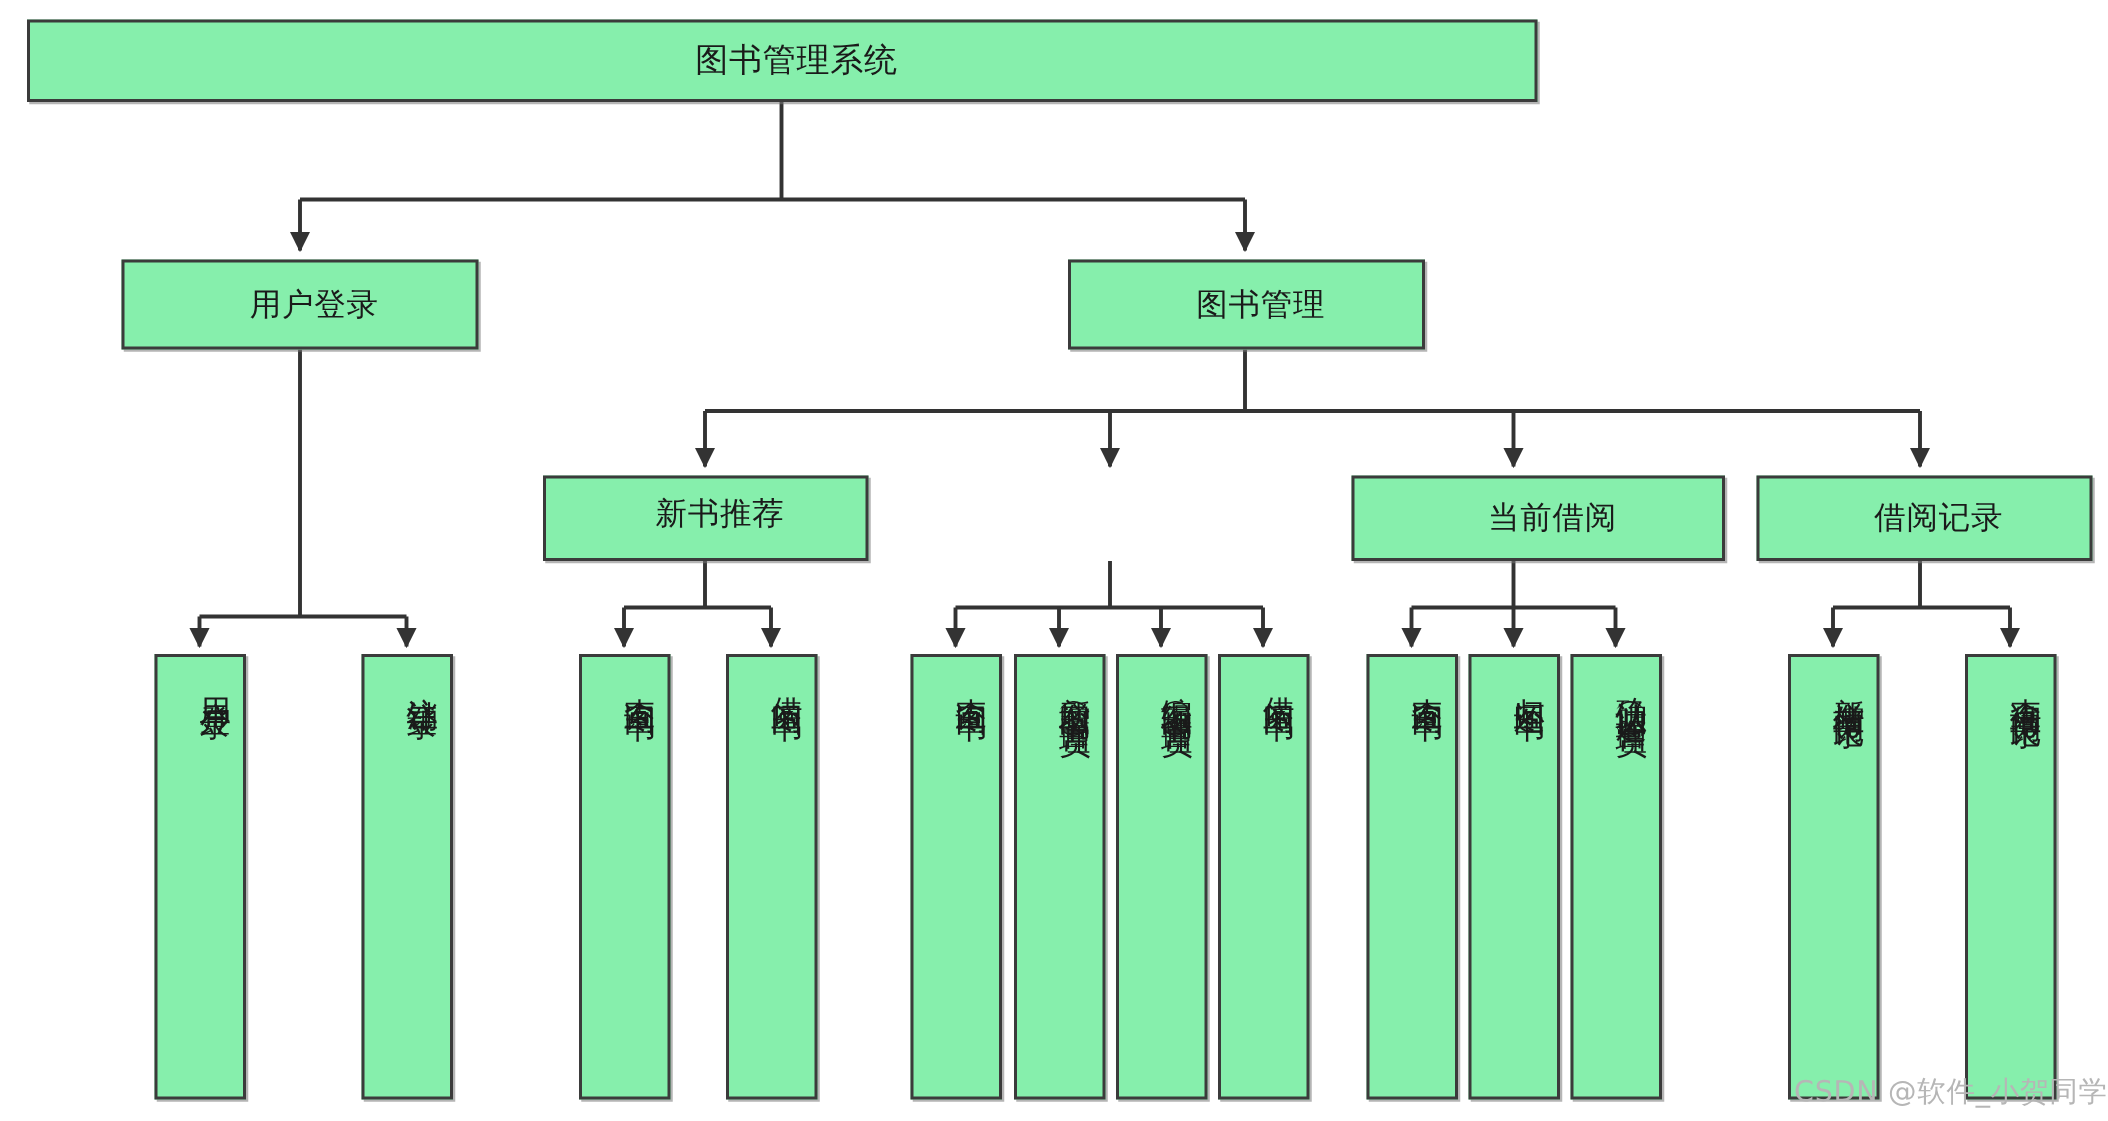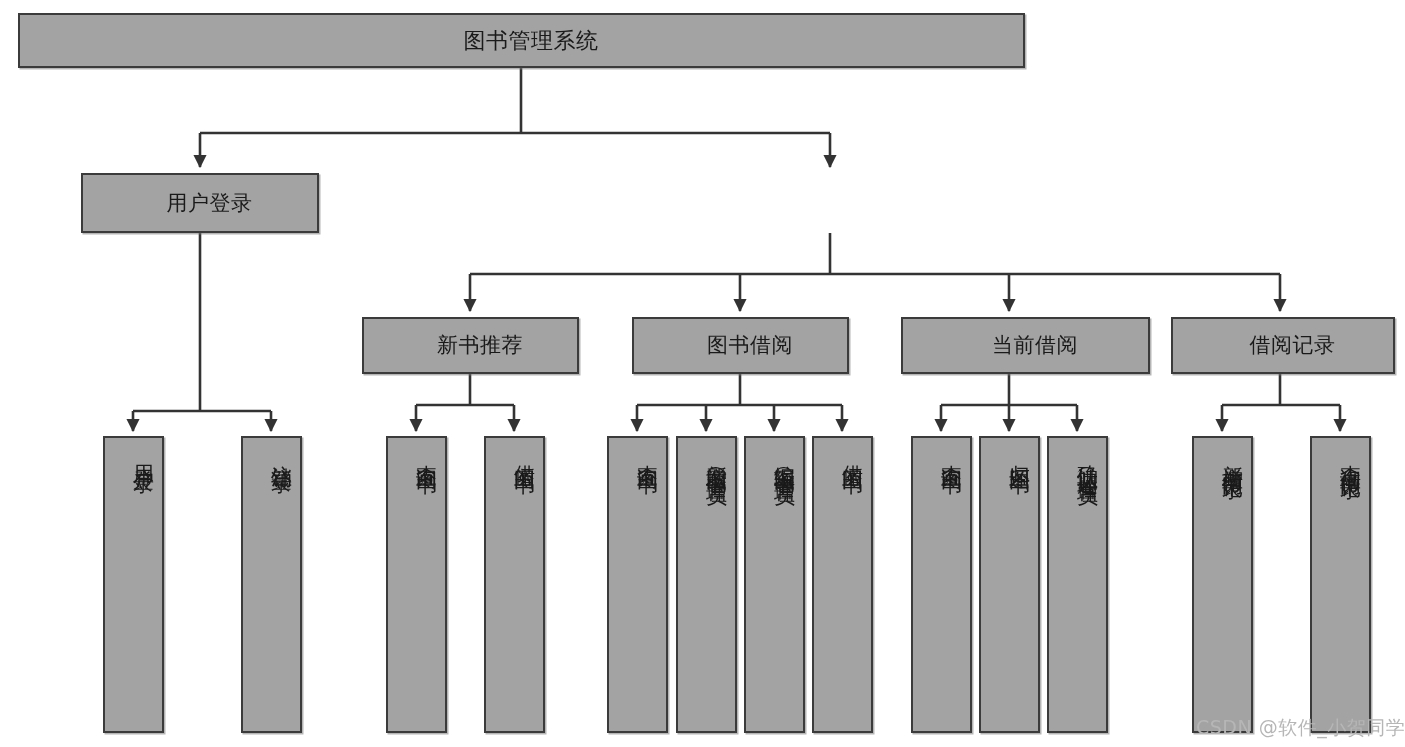--- a/index.html
+++ b/index.html
@@ -22,21 +22,21 @@
     position: absolute;
     left: 0;
     top: 0;
     width: 1405px;
     height: 747px;
     pointer-events: none;
   }
   .node {
     position: absolute;
     box-sizing: border-box;
-    background: #a3a3a3;
+    background: #86efac;
     border: 2px solid #3b3b3b;
     box-shadow: 1.5px 1.5px 0 0 rgba(120,120,120,0.55);
     display: flex;
     align-items: center;
     justify-content: center;
     z-index: 2;
     padding-left: 19px;
   }
   .node .label {
     color: #1a1a1a;
@@ -127,26 +127,26 @@
     </g>
   </svg>
 
   <div class="node root" style="left:18px; top:13px; width:1007px; height:55px;">
     <span class="label">图书管理系统</span>
   </div>
 
   <div class="node" style="left:81px; top:173px; width:238px; height:60px;">
     <span class="label">用户登录</span>
   </div>
+  <div class="node" style="left:712px; top:173px; width:238px; height:60px;">
+    <span class="label">图书管理</span>
+  </div>
 
-  <div class="node" style="left:362px; top:317px; width:217px; height:57px;">
+  <div class="node" style="left:362px; top:317px; width:217px; height:57px;font-family:Liberation Mono, monospace;">
     <span class="label">新书推荐</span>
-  </div>
-  <div class="node" style="left:632px; top:317px; width:217px; height:57px;">
-    <span class="label">图书借阅</span>
   </div>
   <div class="node" style="left:901px; top:317px; width:249px; height:57px;">
     <span class="label">当前借阅</span>
   </div>
   <div class="node" style="left:1171px; top:317px; width:224px; height:57px;">
     <span class="label">借阅记录</span>
   </div>
 
   <div class="node vertical" style="left:103px; top:436px; width:61px; height:297px;">
     <span class="label">用户登录</span>

